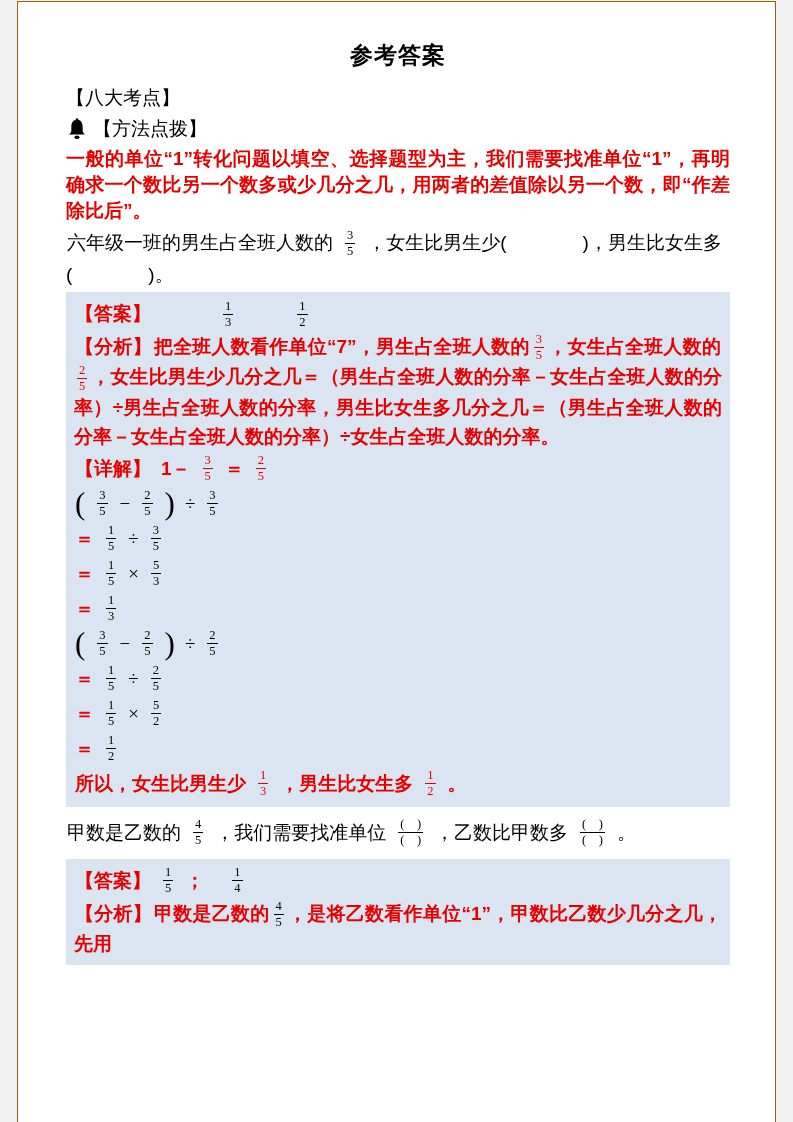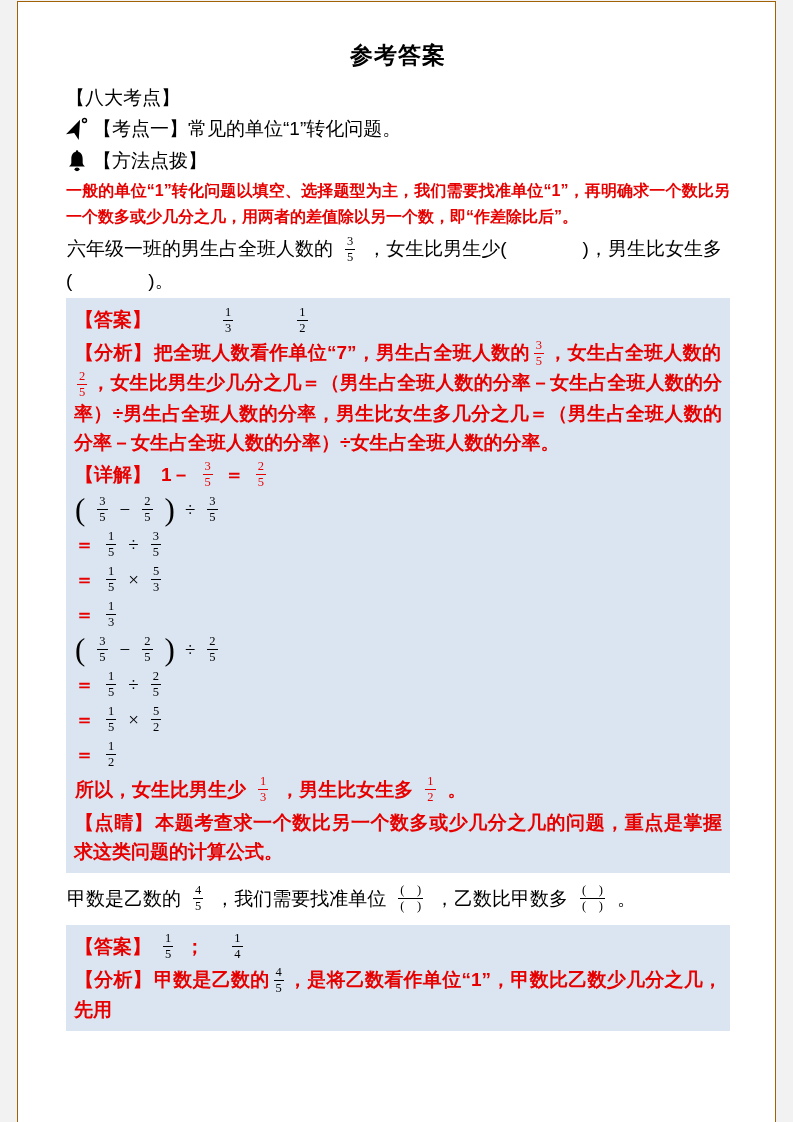--- a/index.html
+++ b/index.html
@@ -19,21 +19,21 @@
   }
   .doc-title{
     text-align:center;font-size:23px;font-weight:bold;
     margin:0 0 12px 0;letter-spacing:1px;
   }
   .line{font-size:19px;line-height:29px;}
   .icon-line{display:flex;align-items:center;gap:5px;margin:2px 0;font-size:19px;line-height:30px;}
   .icon{width:22px;height:24px;display:inline-flex;align-items:center;justify-content:center;flex:0 0 auto;}
   .icon svg{display:block;}
   .red{color:var(--red);font-weight:600;}
-  .para{font-size:16px;line-height:26px;text-align:justify;margin:2px 0;}
+  .para{font-size:19px;line-height:26px;text-align:justify;margin:2px 0;}
   .flowpara{font-size:19px;line-height:29px;text-align:justify;margin:1px 0;}
   .box{
     background:var(--blockbg);
     margin:3px 0;
     padding:5px 8px 6px 8px;
   }
   .mathline{display:flex;align-items:center;font-size:19px;min-height:34px;gap:8px;}
   .eq{font-family:"Liberation Serif","DejaVu Serif",serif;margin:1px 0;}
   .mtxt{margin:0 1px;}
   .mtxt.bold{font-weight:bold;}
@@ -56,31 +56,20 @@
 </style>
 </head>
 <body>
 
 <div class="page">
 
   <h1 class="doc-title">参考答案</h1>
 
   <div class="line">【八大考点】</div>
 
-  <div class="icon-line">
-    <span class="icon">
-      <svg width="22" height="24" viewBox="0 0 22 24">
-        <g transform="rotate(24 10 12)">
-          <path d="M10 2 L17 21 L10 16.5 L3 21 Z" fill="#000"></path>
-        </g>
-        <circle cx="18.5" cy="3.5" r="2" fill="none" stroke="#000" stroke-width="1.4"></circle>
-      </svg>
-    </span>
-    <span>【考点一】常见的单位“1”转化问题。</span>
-  </div>
 
   <div class="icon-line">
     <span class="icon">
       <svg width="20" height="24" viewBox="0 0 24 28">
         <rect x="10.5" y="1" width="3" height="3" rx="1.5" fill="#000"></rect>
         <path d="M12 3 C7 3 5.2 7 5.2 11.5 L5.2 16 C5.2 18 3.5 19.5 2.5 20.5 L21.5 20.5 C20.5 19.5 18.8 18 18.8 16 L18.8 11.5 C18.8 7 17 3 12 3 Z" fill="#000"></path>
         <ellipse cx="12" cy="24" rx="3" ry="2.2" fill="#000"></ellipse>
       </svg>
     </span>
     <span>【方法点拨】</span>
@@ -237,21 +226,20 @@
           <span class="num">1</span>
           <span class="den">3</span>
         </span>
         <span class="mtxt">，男生比女生多</span>
         <span class="frac">
           <span class="num">1</span>
           <span class="den">2</span>
         </span>
         <span class="mtxt">。</span>
       </div>
-    <div class="flowpara red"><span class="mtxt bold">【点睛】</span><span class="mtxt">本题考查求一个数比另一个数多或少几分之几的问题，重点是掌握求这类问题的计算公式。</span></div>
   </div>
 
 
   <div class="mathline" style="min-height:46px;">
       <span class="mtxt">甲数是乙数的</span>
       <span class="frac">
         <span class="num">4</span>
         <span class="den">5</span>
       </span>
       <span class="mtxt">，我们需要找准单位</span>

